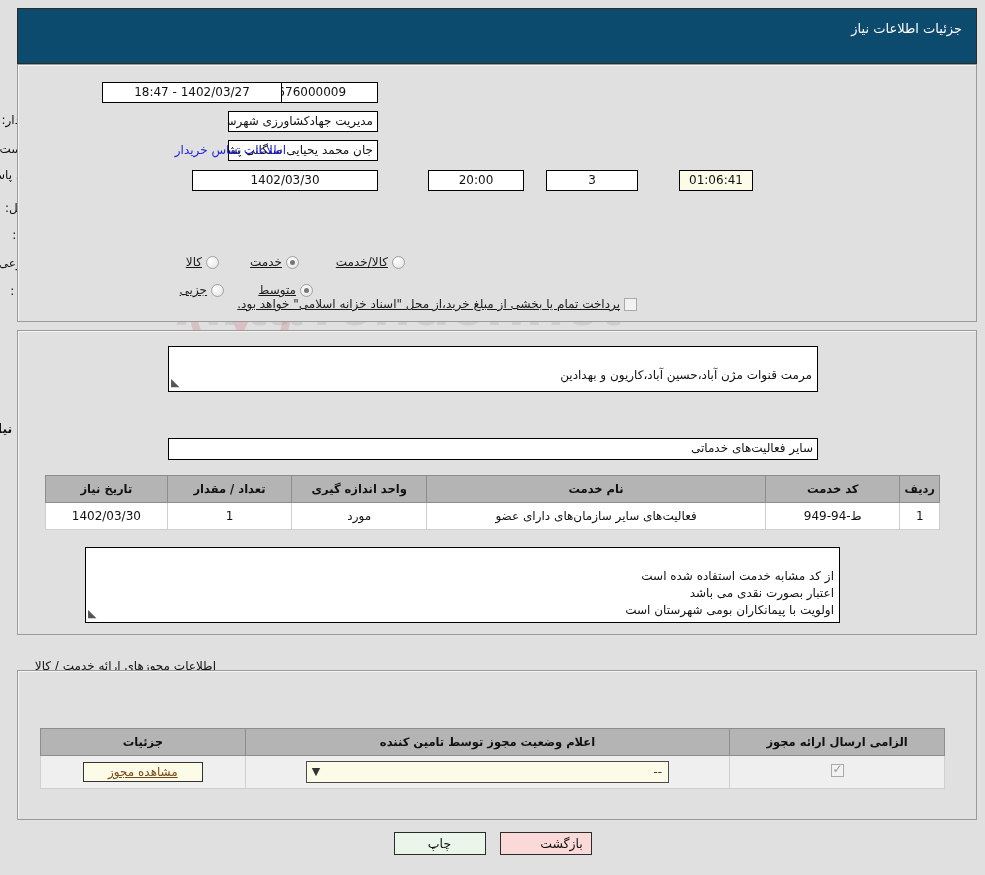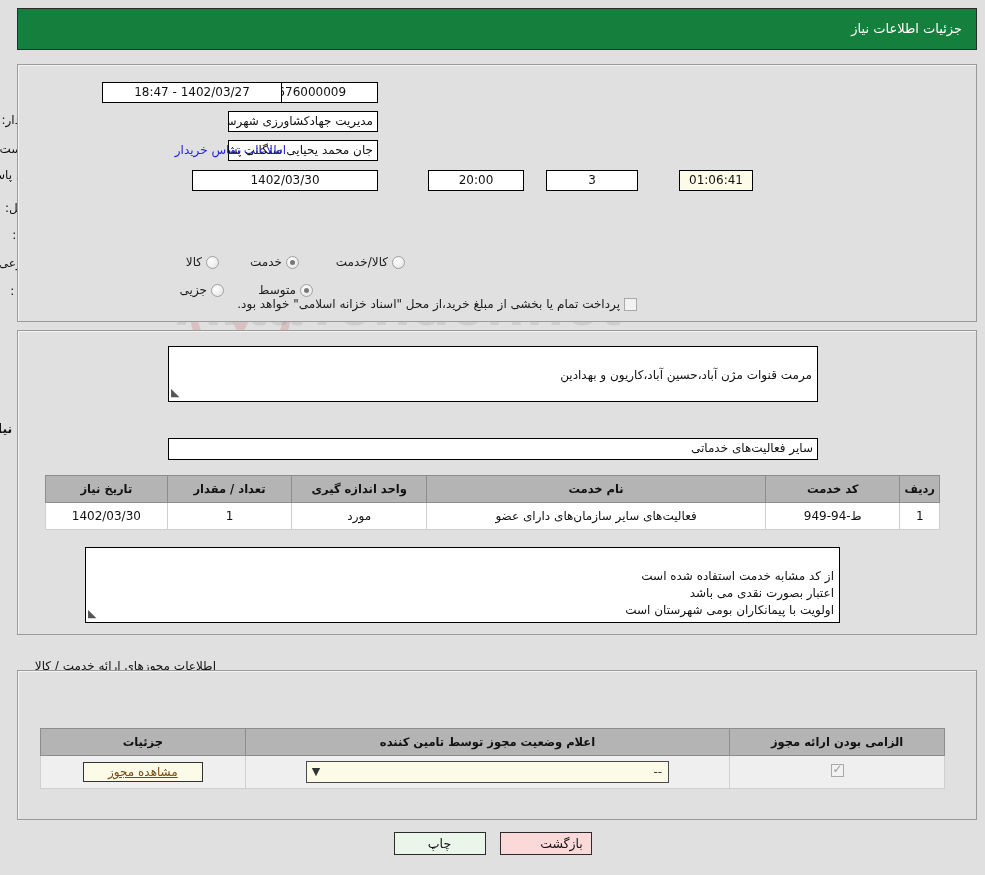--- a/index.html
+++ b/index.html
@@ -40,22 +40,22 @@
   .wm-shield {
     position: absolute;
     left: 188px; top: 248px;
     width: 105px; height: 120px;
   }
 
   
   .titlebar {
     position: absolute;
     left: 17px; top: 8px;
-    width: 960px; height: 42px;
-    background: #15803d;
+    width: 960px; height: 56px;
+    background: #0c4a6e;
     border: 1px solid #2b2b2b;
     z-index: 10;
   }
   .titlebar-text {
     position: absolute;
     right: 14px; top: 12px;
     color: #ffffff;
     font-size: 13px;
   }
 
@@ -97,21 +97,21 @@
 
   a.bluelink {
     position: absolute;
     color: #2222dd;
     font-size: 12px;
     text-decoration: none;
     white-space: nowrap;
   }
 
   
-  .radio-wrap { position: absolute; display: flex; align-items: center; gap: 4px; }
+  .radio-wrap { position: absolute; display: flex; align-items: center; gap: 4px; text-decoration: underline; }
   .radio {
     width: 13px; height: 13px; border-radius: 50%;
     border: 1px solid #a0a0a0;
     background: radial-gradient(circle at 35% 32%, #ffffff 0%, #eaeaea 70%, #dadada 100%);
     display: inline-block; position: relative; flex: 0 0 auto;
   }
   .radio.on::after {
     content: ""; position: absolute;
     left: 3px; top: 3px; width: 5px; height: 5px;
     border-radius: 50%; background: #777777;
@@ -308,21 +308,21 @@
   </div>
 
   <div class="radio-wrap" style="right:348px; top:297px; z-index:9;">
     <span class="cbx"></span>
     <span class="radio-label">پرداخت تمام یا بخشی از مبلغ خرید،از محل "اسناد خزانه اسلامی" خواهد بود.</span>
   </div>
 
   <div class="panel" id="panel-mid"></div>
 
   <div class="sectitle" style="right:878px; top:360px;">شرح کلی نیاز:</div>
-  <div class="ta" style="right:167px; top:346px; left:168px; height:56px; z-index:9;">
+  <div class="ta" style="right:167px; top:346px; left:168px; height:46px; z-index:9;">
     <span>مرمت قنوات مژن آباد،حسین آباد،کاریون و بهدادین</span>
     <span class="grip">◢</span>
   </div>
 
   <div class="sectitle" style="right:838px; top:421px;">اطلاعات خدمات مورد نیاز</div>
 
   <div class="sectitle" style="right:878px; top:442px;">گروه خدمت:</div>
   <div class="fld right" style="right:167px; top:438px; left:168px; height:22px; z-index:9;">سایر فعالیت‌های خدماتی</div>
 
   <table class="grid framed" id="services-grid" style="right:45px; top:475px; width:895px; z-index:9;">
@@ -356,21 +356,21 @@
     <span class="grip">◢</span>
   </div>
 
   <div class="plaintitle" style="right:769px; top:648px;margin-top:11px;">اطلاعات مجوزهای ارائه خدمت / کالا</div>
 
   <div class="panel" id="panel-bottom"></div>
 
   <table class="grid framed" id="licenses-grid" style="right:40px; top:728px; width:905px; z-index:9;">
     <thead>
       <tr>
-        <th style="width:215px;">الزامی بودن ارائه مجوز</th>
+        <th style="width:215px;">الزامی ارسال ارائه مجوز</th>
         <th style="width:485px;">اعلام وضعیت مجوز توسط تامین کننده</th>
         <th style="width:205px;">جزئیات</th>
       </tr>
     </thead>
     <tbody>
       <tr>
         <td style="background:#efefef;">
           <span class="cbx on"></span>
         </td>
         <td style="background:#efefef; padding:4px 60px;">

